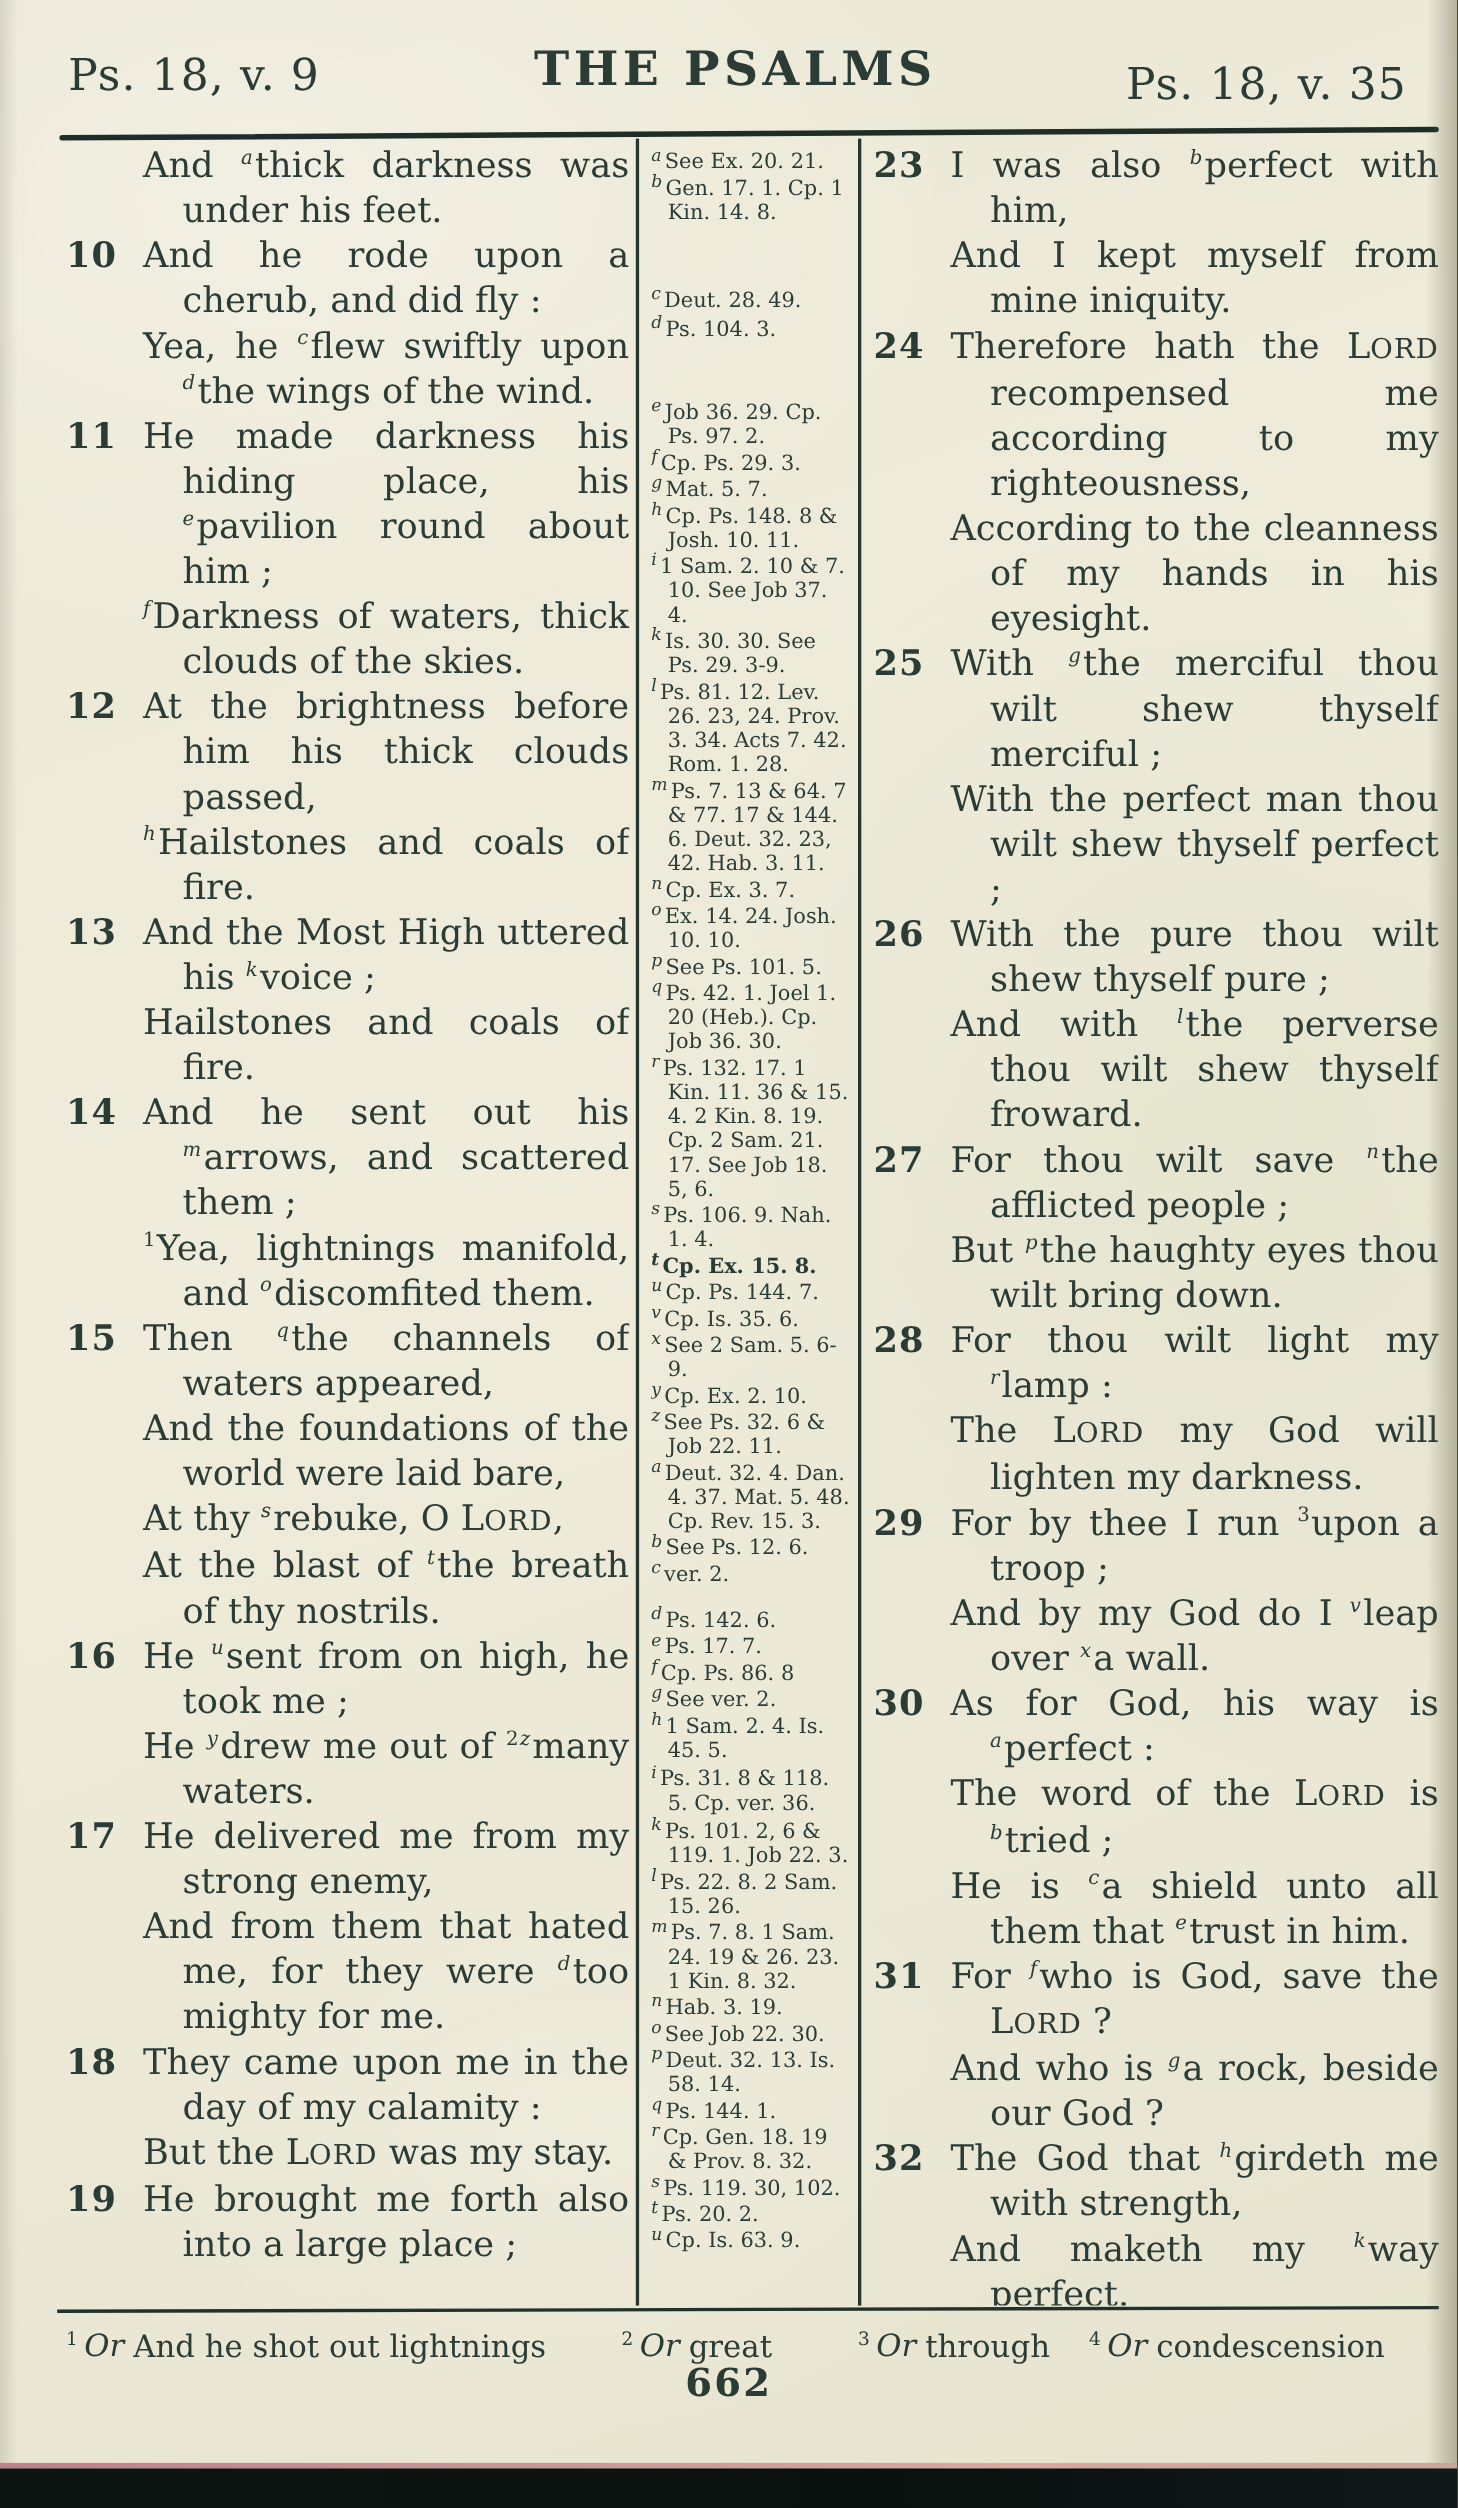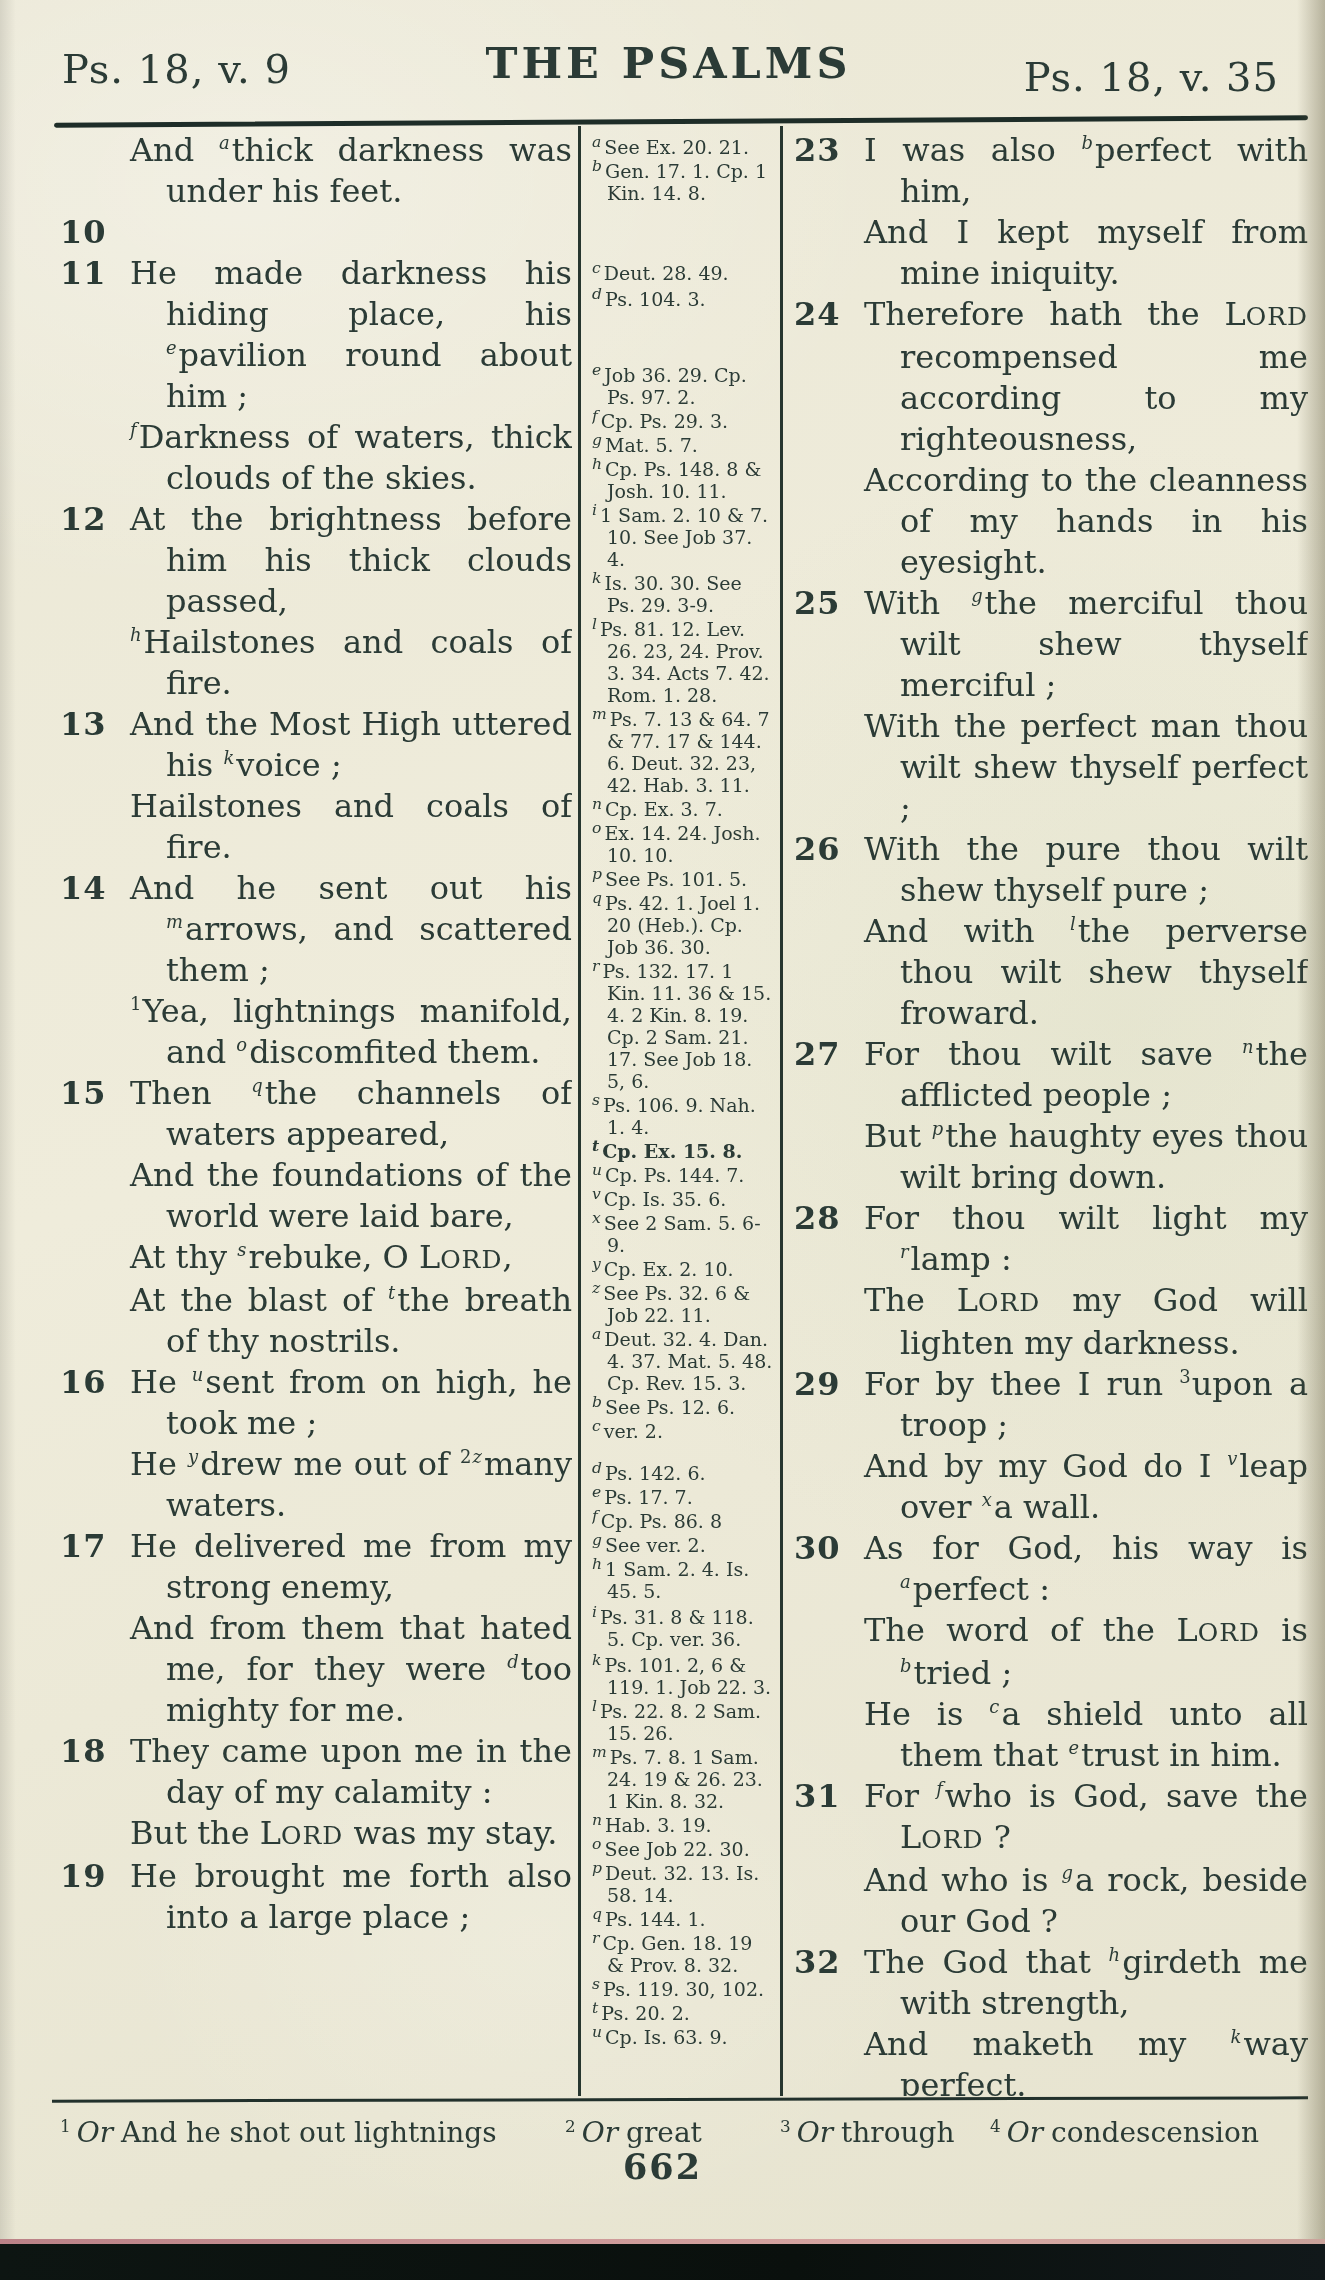--- a/index.html
+++ b/index.html
@@ -66,20 +66,24 @@
 
   <div id="left-col" class="vcol">
       <div class="verse">
         <div class="vnum"></div>
         <div class="vlines">
           <div class="pline">And <sup class="ref">a</sup>thick darkness was under his feet.</div>
         </div>
       </div>
       <div class="verse">
         <div class="vnum">10</div>
+        <div class="vlines">
+          <div class="pline">And he rode upon a cherub, and did fly :</div>
+          <div class="pline">Yea, he <sup class="ref">c</sup>flew swiftly upon <sup class="ref">d</sup>the wings of the wind.</div>
+        </div>
       </div>
       <div class="verse">
         <div class="vnum">11</div>
         <div class="vlines">
           <div class="pline">He made darkness his hiding place, his <sup class="ref">e</sup>pavilion round about him ;</div>
           <div class="pline"><sup class="ref">f</sup>Darkness of waters, thick clouds of the skies.</div>
         </div>
       </div>
       <div class="verse">
         <div class="vnum">12</div>

